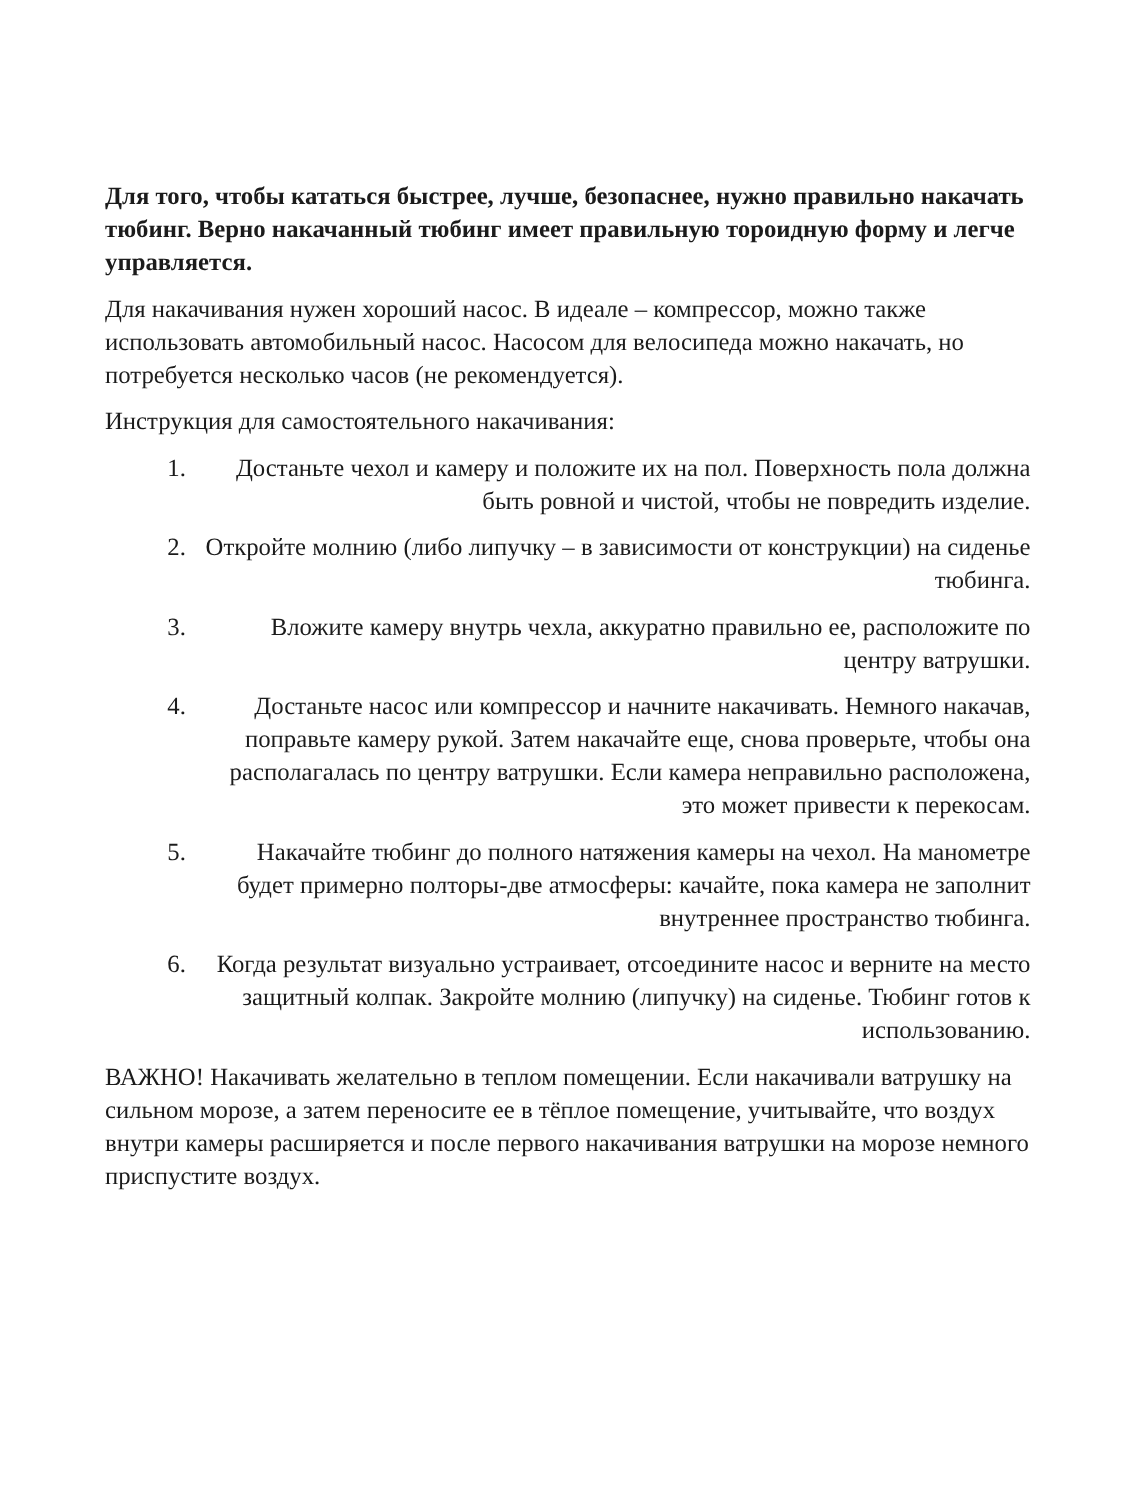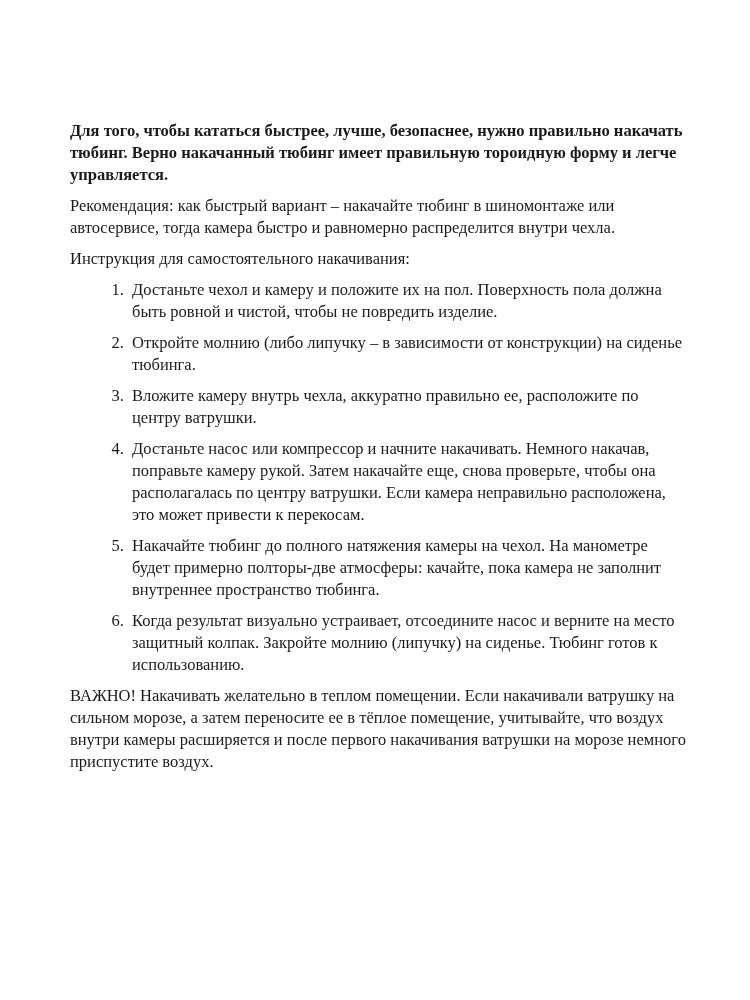--- a/index.html
+++ b/index.html
@@ -29,36 +29,37 @@
   .doc p {
     margin: 0 0 9px 0;
   }
   p.intro {
     font-weight: bold;
   }
   ol.steps {
     margin: 0 0 9px 0;
     padding: 0 0 0 58px;
     list-style: decimal outside;
+    text-align: right;
   }
   ol.steps li {
     margin: 0 0 9px 0;
     padding-left: 4px;
   }
 </style>
 </head>
 <body>
 
 <div class="page">
   <div class="doc">
 
     <p class="intro">Для того, чтобы кататься быстрее, лучше, безопаснее, нужно правильно накачать тюбинг. Верно накачанный тюбинг имеет правильную тороидную форму и легче управляется.</p>
 
+    <p>Для накачивания нужен хороший насос. В идеале – компрессор, можно также использовать автомобильный насос. Насосом для велосипеда можно накачать, но потребуется несколько часов (не рекомендуется).</p>
 
-    <p>Рекомендация: как быстрый вариант – накачайте тюбинг в шиномонтаже или автосервисе, тогда камера быстро и равномерно распределится внутри чехла.</p>
 
     <p>Инструкция для самостоятельного накачивания:</p>
 
     <ol class="steps">
       <li>Достаньте чехол и камеру и положите их на пол. Поверхность пола должна быть ровной и чистой, чтобы не повредить изделие.</li>
       <li>Откройте молнию (либо липучку – в зависимости от конструкции) на сиденье тюбинга.</li>
       <li>Вложите камеру внутрь чехла, аккуратно правильно ее, расположите по центру ватрушки.</li>
       <li>Достаньте насос или компрессор и начните накачивать. Немного накачав, поправьте камеру рукой. Затем накачайте еще, снова проверьте, чтобы она располагалась по центру ватрушки. Если камера неправильно расположена, это может привести к перекосам.</li>
       <li>Накачайте тюбинг до полного натяжения камеры на чехол. На манометре будет примерно полторы-две атмосферы: качайте, пока камера не заполнит внутреннее пространство тюбинга.</li>
       <li>Когда результат визуально устраивает, отсоедините насос и верните на место защитный колпак. Закройте молнию (липучку) на сиденье. Тюбинг готов к использованию.</li>

